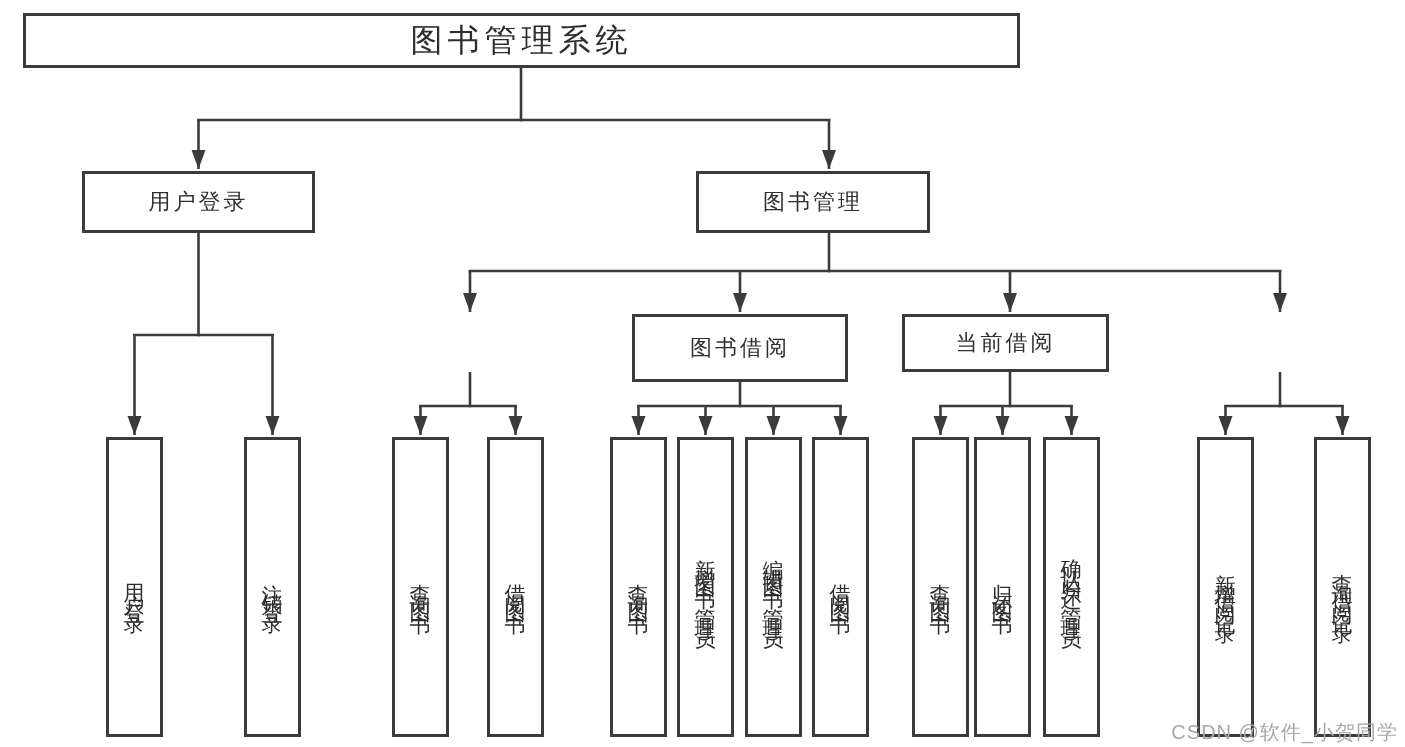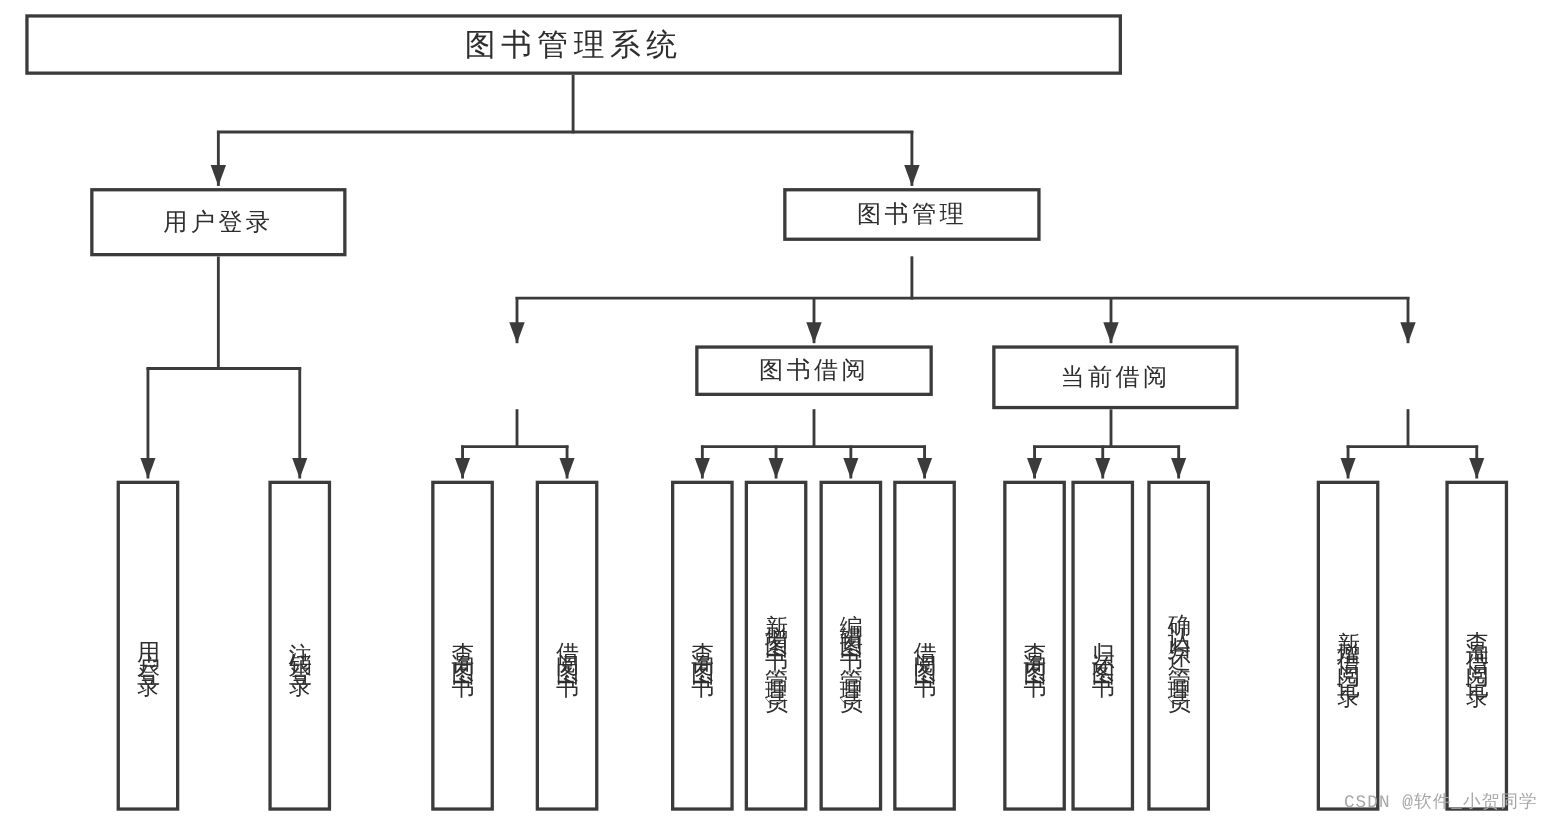--- a/index.html
+++ b/index.html
@@ -21,47 +21,46 @@
   .wires marker path{fill:var(--line);stroke:none;}
   .box{
     position:absolute;z-index:2;
     background:#fff;
     border:3px solid var(--line);
     box-sizing:border-box;
     display:flex;align-items:center;justify-content:center;
     color:var(--text);
   }
   .h{font-size:22px;letter-spacing:3px;white-space:nowrap;}
-  .h.root{font-size:28px;letter-spacing:5px;}
+  .h.root{font-size:32px;letter-spacing:5px;}
   .v{
     writing-mode:vertical-rl;
     font-size:21px;letter-spacing:10px;
     line-height:1;
   }
   
   #n-root   {left:23px;  top:13px;  width:997px; height:55px;}
   #n-login  {left:82px;  top:171px; width:233px; height:62px;}
-  #n-mgmt   {left:712px; top:171px; width:234px; height:48px;}
+  #n-mgmt   {left:696px; top:171px; width:234px; height:62px;}
   #n-rec    {left:362px; top:314px; width:216px; height:58px;}
-  #n-borrow {left:632px; top:314px; width:216px; height:46px;}
-  #n-current{left:902px; top:314px; width:224px; height:58px;}
+  #n-borrow {left:632px; top:314px; width:216px; height:68px;}
+  #n-current{left:902px; top:314px; width:207px; height:58px;}
   #n-records{left:1172px;top:314px; width:215px; height:58px;}
   .leaf{top:437px;width:57px;height:300px;}
   #l-a1{left:106px;} #l-a2{left:244px;}
   #l-b1{left:392px;} #l-b2{left:487px;}
   #l-c1{left:610px;} #l-c2{left:677px;} #l-c3{left:745px;} #l-c4{left:812px;}
   #l-d1{left:912px;} #l-d2{left:974px;} #l-d3{left:1043px;}
   #l-e1{left:1197px;} #l-e2{left:1314px;}
   .watermark{
     position:absolute;z-index:3;
     right:7px;top:719px;
-    font-size:16px;letter-spacing:1px;
+    font-size:20px;letter-spacing:1px;
     color:var(--watermark);
     white-space:nowrap;
-    font-family:Liberation Mono, monospace;
   }
 </style>
 </head>
 <body>
 
 <div class="stage">
 
   <svg class="wires" width="1405" height="747" viewBox="0 0 1405 747">
     <defs>
       <marker id="arr" viewBox="0 -8 20 16" refX="19" refY="0" markerWidth="20" markerHeight="16" orient="auto" markerUnits="userSpaceOnUse">

